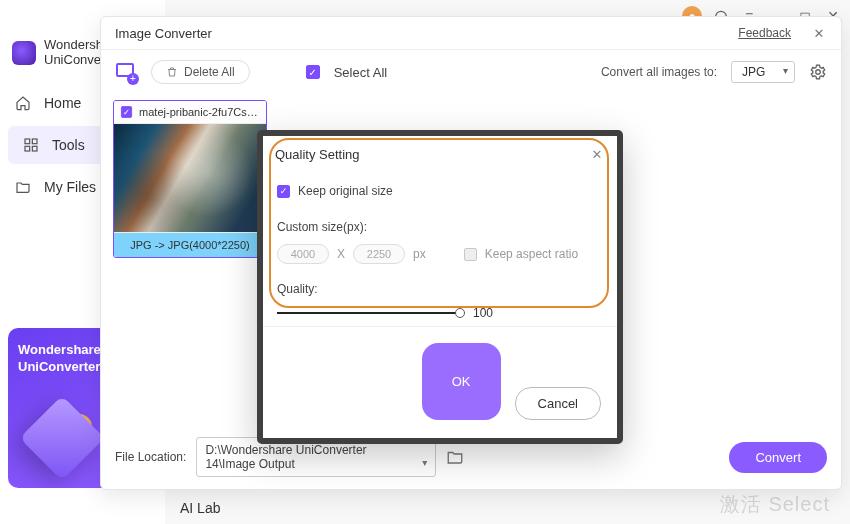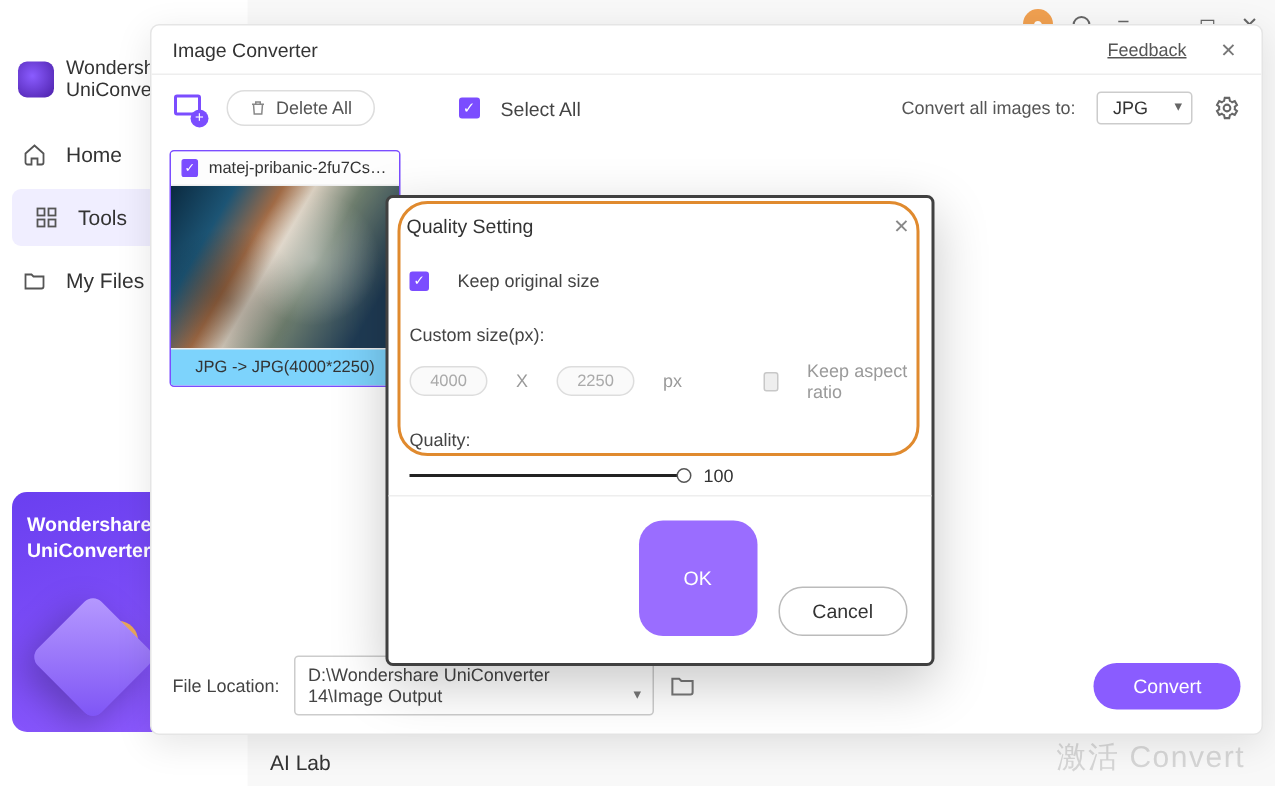--- a/index.html
+++ b/index.html
@@ -56,26 +56,26 @@
 
 .footer { position:absolute; bottom:0; left:0; right:0; padding: 10px 14px 12px; display:flex; align-items:center; gap:10px; }
 .footer .lbl { font-size:12px; color:#444; }
 .path-select { flex:0 0 240px; border:1px solid #ccc; border-radius:3px; padding:5px 26px 5px 8px; font-size:12px; color:#444; position:relative; cursor:pointer; }
 .path-select::after{ content:'▾'; position:absolute; right:8px; color:#777; font-size:10px;}
 .folder-icon { width:18px; height:18px; color:#777; cursor:pointer;}
 .footer .grow { flex:1; }
 .btn-convert { background:#8a5cff; color:#fff; border:none; border-radius:16px; padding:8px 26px; font-size:13px; cursor:pointer; }
 
 
-.dialog { position:absolute; left:257px; top:130px; width:366px; background:#fff; border:2px solid #404040; border-radius:5px; box-shadow:0 12px 36px rgba(0,0,0,.22); z-index:5; }
+.dialog { position:absolute; left:257px; top:130px; width:366px; background:#fff; border:6px solid #404040; border-radius:5px; box-shadow:0 12px 36px rgba(0,0,0,.22); z-index:5; }
 .dlg-hdr { display:flex; align-items:center; justify-content:space-between; padding:10px 12px; font-size:13px; color:#333;}
 .dlg-close { width:16px; height:16px; color:#888; cursor:pointer; display:flex; align-items:center; justify-content:center;}
 .dlg-body { padding: 2px 14px 6px; position:relative;}
 .hl { position:absolute; left:6px; right:8px; top:-34px; height:170px; border:2px solid #e08a2e; border-radius:20px; pointer-events:none;}
-.row { display:flex; align-items:center; gap:19px; font-size:12px; color:#444; margin:10px 0; }
+.row { display:flex; align-items:center; gap:8px; font-size:12px; color:#444; margin:10px 0; }
 .row .chk2 { width:13px; height:13px; border:1.5px solid #7b4dff; border-radius:2px; background:#7b4dff; display:inline-flex; align-items:center; justify-content:center;}
 .row .chk2::after{ content:'✓'; color:#fff; font-size:9px;}
 .muted { color:#9a9a9a; }
 .sz-input { width:52px; border:1px solid #ddd; border-radius:10px; padding:3px 8px; font-size:11px; color:#aaa; text-align:center; background:#fafafa;}
 .qrow { margin-top:18px; }
 .slider-wrap { display:flex; align-items:center; gap:12px; margin-top:4px;}
 .slider { position:relative; flex:0 0 184px; height:2px; background:#222;}
 .slider .knob { position:absolute; right:-4px; top:-4px; width:10px; height:10px; border:1px solid #555; border-radius:50%; background:#fff;}
 .qval { font-size:12px; color:#333; }
 .dlg-ftr { display:flex; justify-content:flex-end; gap:14px; padding:16px 16px 18px; border-top:1px solid #eee;}
@@ -149,21 +149,21 @@
 </div>
 
 <span class="ghost-text g1">video</span>
 <span class="ghost-text g2" style="right:22px">your</span>
 <span class="ghost-text" style="top:144px;right:48px">t.</span>
 <span class="ghost-text g3">video for</span>
 <span class="ghost-text g4" style="color:#333;font-weight:600">rter</span>
 <span class="ghost-text g5">to other</span>
 <span class="ghost-text g6">es to</span>
 <div class="ailab">AI Lab</div>
-<div class="watermark">激活 Convert</div>
+<div class="watermark">激活 Select</div>
 
 <div class="panel">
   <div class="panel-hdr">
     <span class="panel-title">Image Converter</span>
     <div class="panel-hdr-right">
       <span class="feedback">Feedback</span>
       <span class="panel-close">✕</span>
     </div>
   </div>
 

